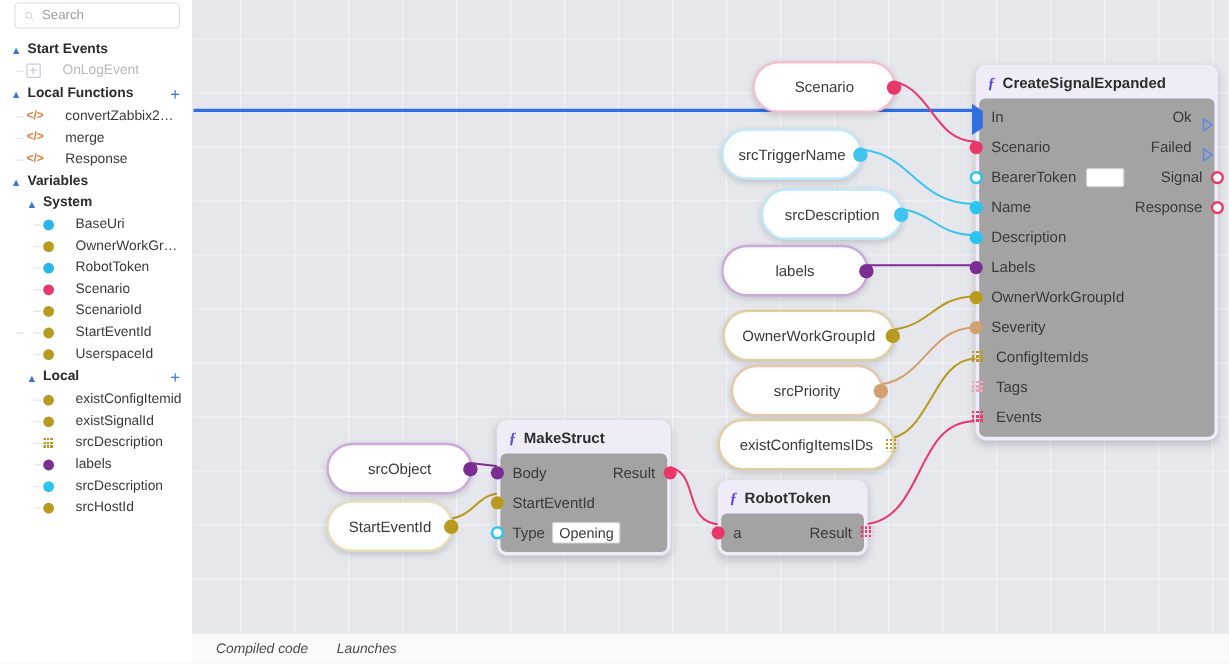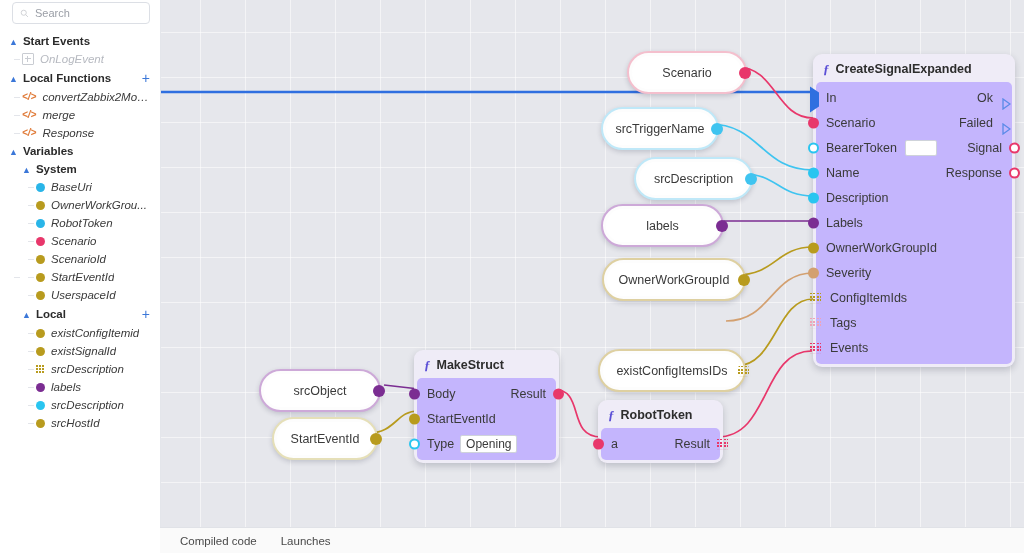--- a/index.html
+++ b/index.html
@@ -46,22 +46,22 @@
 
   .sub{
     display:flex;align-items:center;gap:5px;padding:3px 10px 3px 22px;
     cursor:pointer;
   }
   .sub .chev{color:#3b77d8;font-size:9px;line-height:1;transform:translateY(1px);}
   .sub .lbl{font-size:11.5px;font-weight:bold;color:#2b2b2b;}
   .sub .plus{margin-left:auto;color:#3b77d8;font-size:14px;line-height:1;}
 
   .leaf{
-    display:flex;align-items:center;gap:6px;padding:3px 8px 3px 22px;
-    cursor:pointer;white-space:nowrap;position:relative;font-style:italic;
+    display:flex;align-items:center;gap:18px;padding:3px 8px 3px 22px;
+    cursor:pointer;white-space:nowrap;position:relative;
   }
   .leaf.indent2{padding-left:36px;}
   .leaf .lbl{font-size:11.5px;color:#3a3a3a;overflow:hidden;text-overflow:ellipsis;}
   .leaf.muted .lbl{color:#b6b9c0;}
   .dot{width:9px;height:9px;border-radius:50%;flex:0 0 9px;}
   .codeico{flex:0 0 11px;color:#e07b39;font-size:10px;font-weight:bold;line-height:1;}
   .gridico{
     flex:0 0 9px;width:9px;height:9px;
     background-image:
       linear-gradient(to right,currentColor 33%,transparent 33%,transparent 66%,currentColor 66%),
@@ -119,21 +119,21 @@
   
   .node{
     position:absolute;border-radius:9px;background:#efecf7;
     box-shadow:0 3px 7px rgba(40,45,70,.22);padding:3px;cursor:pointer;
   }
   .node .hdr{
     display:flex;align-items:center;gap:6px;padding:4px 9px 5px 7px;
     font-size:12.5px;font-weight:bold;color:#2d2d2d;
   }
   .node .hdr .fsym{color:#5b4fd6;font-style:italic;font-family:"Liberation Serif",serif;font-size:13px;font-weight:bold;}
-  .node .body{background:#c4b5fd;border-radius:5px;padding:3px 0 4px 0;}
+  .node .body{background:#a3a3a3;border-radius:5px;padding:3px 0 4px 0;}
   .row{
     position:relative;display:flex;align-items:center;
     height:25px;padding:0 10px;font-size:12.5px;color:#3a3a3a;
   }
   .row .rgt{margin-left:auto;}
   .pt{
     position:absolute;top:50%;transform:translateY(-50%);
     width:11px;height:11px;
   }
   .pt.l{left:-8px;}
@@ -163,21 +163,21 @@
     padding:0 5px;margin-left:6px;font-size:12px;color:#3a3a3a;height:16px;
     line-height:16px;
   }
 
   
   #bottombar{
     position:absolute;left:160px;bottom:0;width:864px;height:25px;
     background:#fafafa;border-top:1px solid #e0e2e7;
     display:flex;align-items:center;gap:24px;padding:0 20px;z-index:20;
   }
-  #bottombar .tab{font-size:11.5px;color:#4a4a4a;cursor:pointer;}
+  #bottombar .tab{font-size:11.5px;color:#4a4a4a;cursor:pointer;font-style:italic;}
 </style>
 </head>
 <body>
 
 <div id="app">
 
   <div id="sidebar">
     <div class="search-wrap">
       <div class="search-box">
         <span>
@@ -356,27 +356,31 @@
     <div class="pill" style="left:440px;top:204px;width:113px;height:33px;border:2px solid #cda9d8;">
       <div class="inner">labels</div>
       <span class="port" style="background:#7b2d92;"></span>
     </div>
 
     <div class="pill" style="left:441px;top:258px;width:134px;height:33px;border:2px solid #ded0a1;">
       <div class="inner">OwnerWorkGroupId</div>
       <span class="port" style="background:#b89b1e;"></span>
     </div>
 
+    <div class="pill" style="left:448px;top:304px;width:117px;height:33px;border:2px solid #e3c8b0;">
+      <div class="inner">srcPriority</div>
+      <span class="port" style="background:#d3a070;"></span>
+    </div>
 
     <div class="pill" style="left:437px;top:349px;width:138px;height:33px;border:2px solid #ded0a1;">
       <div class="inner">existConfigItemsIDs</div>
       <span class="port grid gridp" style="background:#b89b1e;width:11px;height:11px;right:-5px;"></span>
     </div>
 
-    <div class="pill" style="left:98px;top:369px;width:112px;height:33px;border:2px solid #cda9d8;">
+    <div class="pill" style="left:111px;top:369px;width:112px;height:33px;border:2px solid #cda9d8;">
       <div class="inner">srcObject</div>
       <span class="port" style="background:#7b2d92;"></span>
     </div>
 
     <div class="pill" style="left:111px;top:417px;width:96px;height:33px;border:2px solid #e5dfb8;">
       <div class="inner">StartEventId</div>
       <span class="port" style="background:#b89b1e;"></span>
     </div>
 
     <div class="node" style="left:253px;top:350px;width:139px;">

